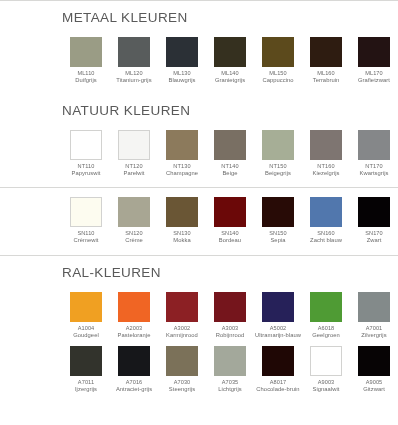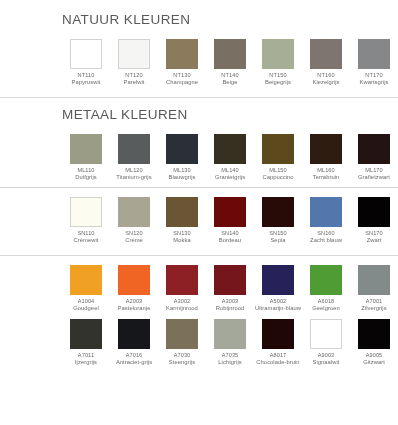--- a/index.html
+++ b/index.html
@@ -103,21 +103,62 @@
 
   #sec-ral .section-rule { margin-bottom: 9px; }
   #sec-ral .section-title { margin-bottom: 12px; }
   #sec-ral .swatch-row { margin-bottom: 7px; }
 </style>
 </head>
 <body>
 
 <div class="page">
 
-<div class="section" id="sec-natuur">
+<div class="section" id="sec-metaal">
+      <div class="section-rule"></div>
+      <div class="section-title">METAAL KLEUREN</div>
+      <div class="swatch-row">
+        <div class="swatch-cell">
+          <div class="swatch-chip" style="background: rgb(154, 156, 133);"></div>
+          <div class="swatch-code">ML110</div>
+          <div class="swatch-label">Duifgrijs</div>
+        </div>
+        <div class="swatch-cell">
+          <div class="swatch-chip" style="background: rgb(88, 92, 92);"></div>
+          <div class="swatch-code">ML120</div>
+          <div class="swatch-label">Titanium-grijs</div>
+        </div>
+        <div class="swatch-cell">
+          <div class="swatch-chip" style="background: rgb(43, 48, 54);"></div>
+          <div class="swatch-code">ML130</div>
+          <div class="swatch-label">Blauwgrijs</div>
+        </div>
+        <div class="swatch-cell">
+          <div class="swatch-chip" style="background: rgb(53, 48, 31);"></div>
+          <div class="swatch-code">ML140</div>
+          <div class="swatch-label">Granietgrijs</div>
+        </div>
+        <div class="swatch-cell">
+          <div class="swatch-chip" style="background: rgb(92, 74, 28);"></div>
+          <div class="swatch-code">ML150</div>
+          <div class="swatch-label">Cappuccino</div>
+        </div>
+        <div class="swatch-cell">
+          <div class="swatch-chip" style="background: rgb(46, 28, 17);"></div>
+          <div class="swatch-code">ML160</div>
+          <div class="swatch-label">Terrabruin</div>
+        </div>
+        <div class="swatch-cell">
+          <div class="swatch-chip" style="background: rgb(35, 19, 19);"></div>
+          <div class="swatch-code">ML170</div>
+          <div class="swatch-label">Grafietzwart</div>
+        </div>
+      </div>
+    </div>
+    <div class="section" id="sec-natuur">
       <div class="section-title">NATUUR KLEUREN</div>
       <div class="swatch-row">
         <div class="swatch-cell">
           <div class="swatch-chip outlined" style="background: rgb(255, 255, 255);"></div>
           <div class="swatch-code">NT110</div>
           <div class="swatch-label">Papyruswit</div>
         </div>
         <div class="swatch-cell">
           <div class="swatch-chip outlined" style="background: rgb(245, 245, 243);"></div>
           <div class="swatch-code">NT120</div>
@@ -143,61 +184,20 @@
           <div class="swatch-code">NT160</div>
           <div class="swatch-label">Kiezelgrijs</div>
         </div>
         <div class="swatch-cell">
           <div class="swatch-chip" style="background: rgb(133, 135, 137);"></div>
           <div class="swatch-code">NT170</div>
           <div class="swatch-label">Kwartsgrijs</div>
         </div>
       </div>
     </div>
-    <div class="section" id="sec-metaal">
-      <div class="section-rule"></div>
-      <div class="section-title">METAAL KLEUREN</div>
-      <div class="swatch-row">
-        <div class="swatch-cell">
-          <div class="swatch-chip" style="background: rgb(154, 156, 133);"></div>
-          <div class="swatch-code">ML110</div>
-          <div class="swatch-label">Duifgrijs</div>
-        </div>
-        <div class="swatch-cell">
-          <div class="swatch-chip" style="background: rgb(88, 92, 92);"></div>
-          <div class="swatch-code">ML120</div>
-          <div class="swatch-label">Titanium-grijs</div>
-        </div>
-        <div class="swatch-cell">
-          <div class="swatch-chip" style="background: rgb(43, 48, 54);"></div>
-          <div class="swatch-code">ML130</div>
-          <div class="swatch-label">Blauwgrijs</div>
-        </div>
-        <div class="swatch-cell">
-          <div class="swatch-chip" style="background: rgb(53, 48, 31);"></div>
-          <div class="swatch-code">ML140</div>
-          <div class="swatch-label">Granietgrijs</div>
-        </div>
-        <div class="swatch-cell">
-          <div class="swatch-chip" style="background: rgb(92, 74, 28);"></div>
-          <div class="swatch-code">ML150</div>
-          <div class="swatch-label">Cappuccino</div>
-        </div>
-        <div class="swatch-cell">
-          <div class="swatch-chip" style="background: rgb(46, 28, 17);"></div>
-          <div class="swatch-code">ML160</div>
-          <div class="swatch-label">Terrabruin</div>
-        </div>
-        <div class="swatch-cell">
-          <div class="swatch-chip" style="background: rgb(35, 19, 19);"></div>
-          <div class="swatch-code">ML170</div>
-          <div class="swatch-label">Grafietzwart</div>
-        </div>
-      </div>
-    </div>
     <div class="section" id="sec-sanitaire">
       <div class="section-rule"></div>
       <div class="swatch-row">
         <div class="swatch-cell">
           <div class="swatch-chip outlined" style="background: rgb(253, 252, 240);"></div>
           <div class="swatch-code">SN110</div>
           <div class="swatch-label">Crèmewit</div>
         </div>
         <div class="swatch-cell">
           <div class="swatch-chip" style="background: rgb(168, 166, 147);"></div>
@@ -226,20 +226,21 @@
         </div>
         <div class="swatch-cell">
           <div class="swatch-chip" style="background: rgb(5, 2, 4);"></div>
           <div class="swatch-code">SN170</div>
           <div class="swatch-label">Zwart</div>
         </div>
       </div>
     </div>
     <div class="section" id="sec-ral">
       <div class="section-rule"></div>
+      <div class="section-title">RAL-KLEUREN</div>
       <div class="swatch-row">
         <div class="swatch-cell">
           <div class="swatch-chip" style="background: rgb(240, 160, 34);"></div>
           <div class="swatch-code">A1004</div>
           <div class="swatch-label">Goudgeel</div>
         </div>
         <div class="swatch-cell">
           <div class="swatch-chip" style="background: rgb(240, 101, 36);"></div>
           <div class="swatch-code">A2003</div>
           <div class="swatch-label">Pasteloranje</div>

